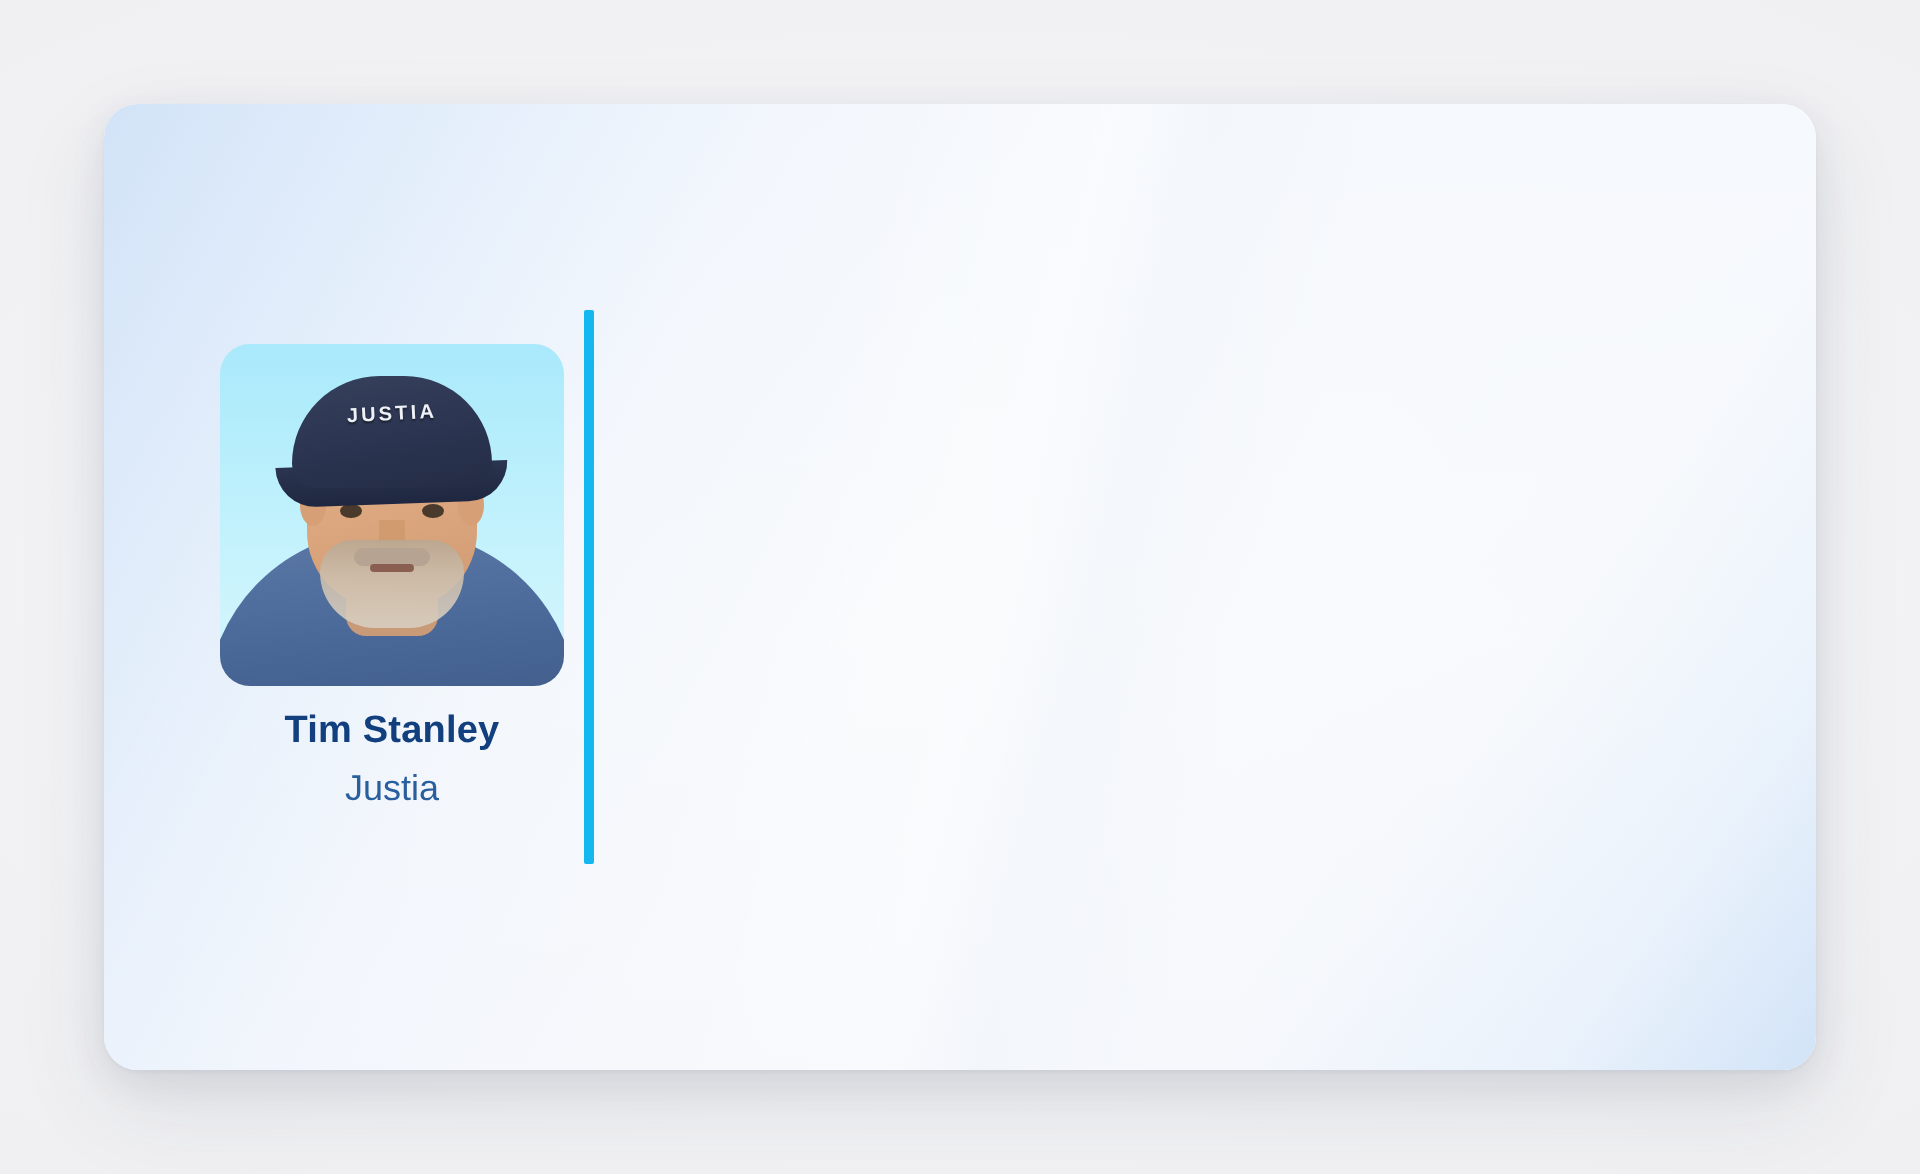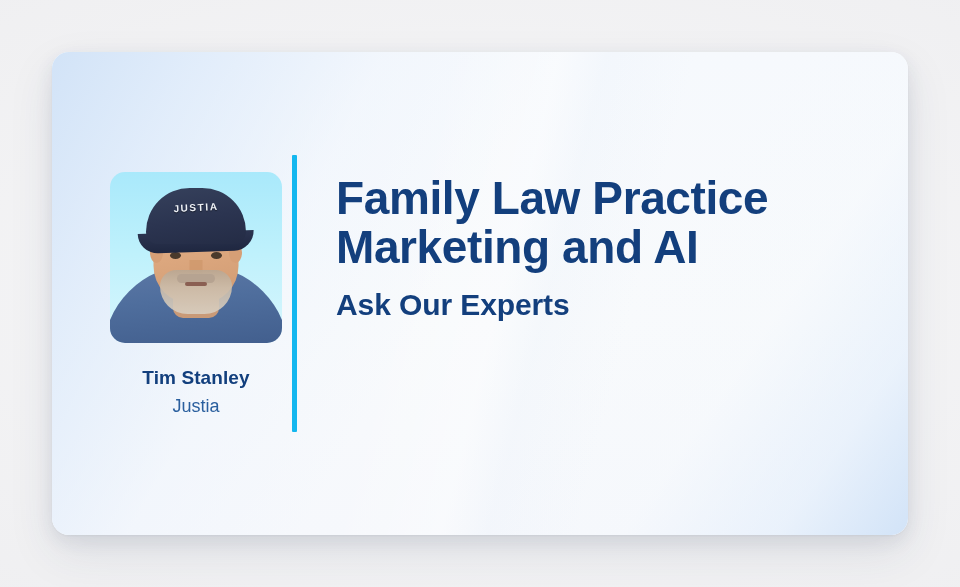--- a/index.html
+++ b/index.html
@@ -198,21 +198,21 @@
     color:#eef1f6;
     font-size:10px;
     font-weight:bold;
     letter-spacing:1.6px;
     font-family:"Liberation Sans", sans-serif;
     white-space:nowrap;
     text-shadow:0 1px 1px rgba(0,0,0,.45);
   }
 
   #speaker-name {
-    margin-top:24px;
+    margin-top:12px;
     font-size:19px;
     font-weight:bold;
     color:#123f7d;
     letter-spacing:.1px;
     line-height:1.2;
   }
   #speaker-org {
     margin-top:6px;
     font-size:18px;
     font-weight:normal;
@@ -283,21 +283,16 @@
           <div class="ph-cap"></div>
           <div class="ph-cap-text">JUSTIA</div>
         </div>
 
         <div id="speaker-name">Tim Stanley</div>
         <div id="speaker-org">Justia</div>
       </div>
 
       <div id="divider"></div>
 
-      <div id="title-block">
-        <div id="slide-title">Family Law Practice
-Marketing and AI</div>
-        <div id="slide-subtitle">Ask Our Experts</div>
-      </div>
 
     </div>
   </div>
 </div>
 
 </body></html>

